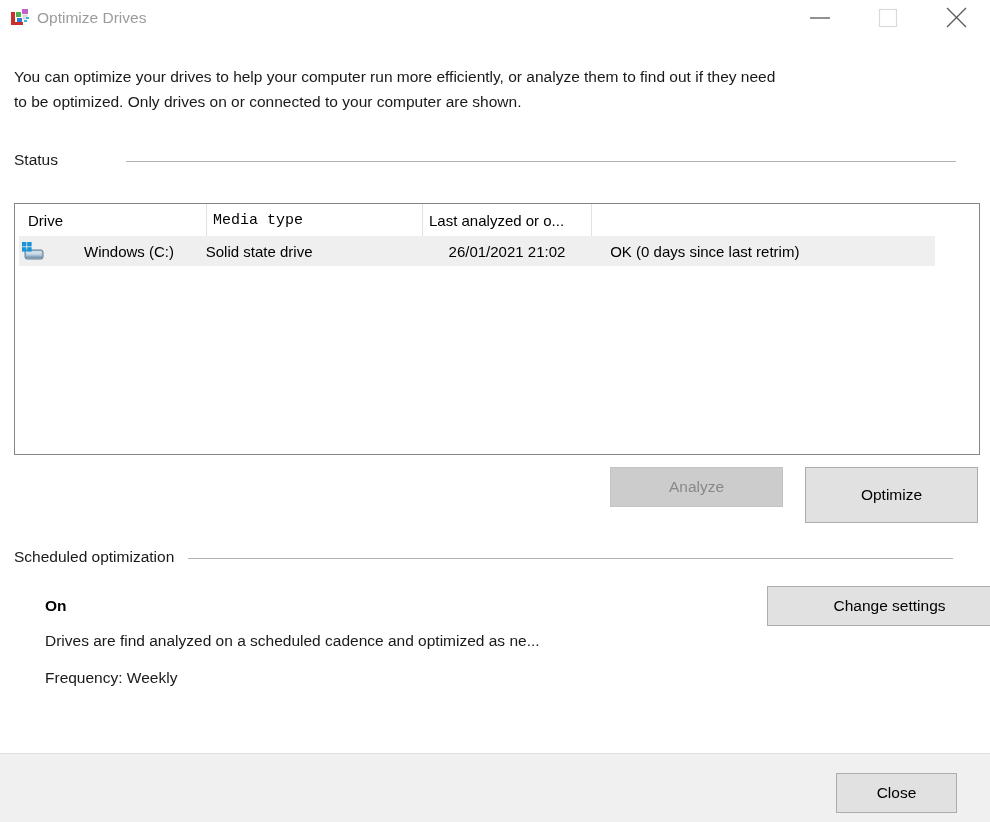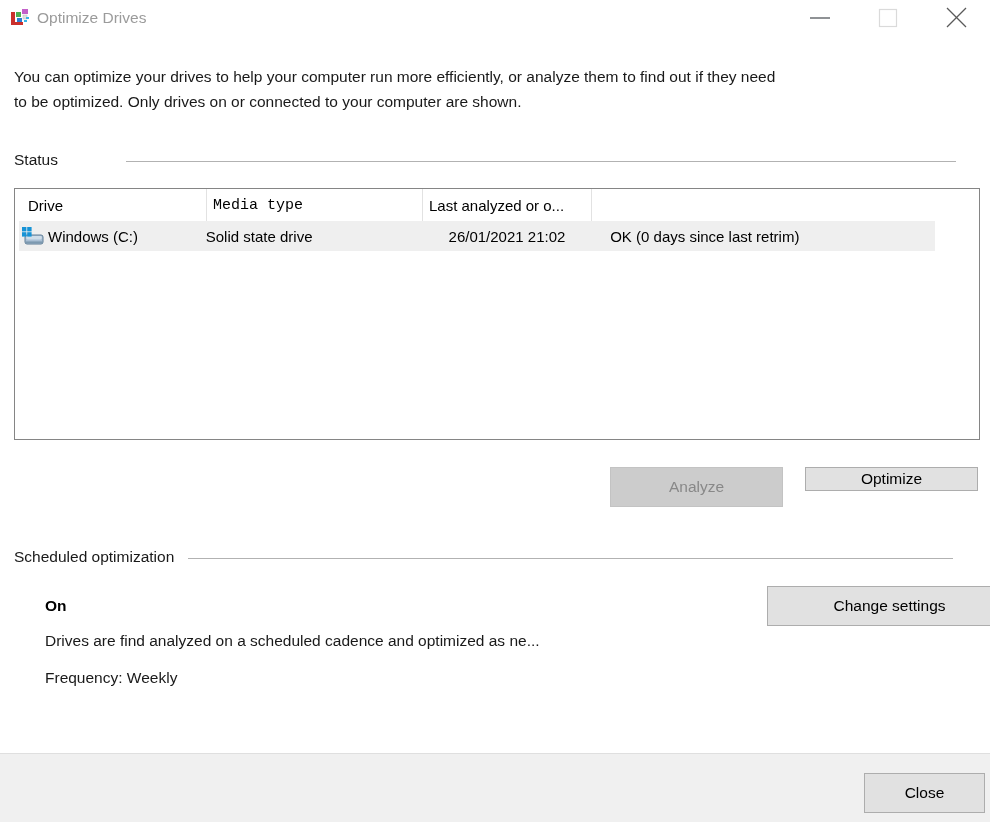--- a/index.html
+++ b/index.html
@@ -27,43 +27,43 @@
 
   
   .section-header { position: absolute; display: flex; align-items: center; color: #191919; }
   .section-header .rule { height: 1px; background: #b2b2b2; flex: none; }
   .status-header { left: 14px; top: 151px; width: 966px; }
   .status-header .rule { margin-left: 68px; width: 830px; margin-top: 2px; }
   .sched-header { left: 14px; top: 548px; width: 966px; }
   .sched-header .rule { margin-left: 14px; width: 765px; margin-top: 2px; }
 
   
-  .drive-table { position: absolute; left: 14px; top: 188px; width: 966px; height: 252px; border: 1px solid #858585; background: #fff; }
+  .drive-table { position: absolute; left: 14px; top: 203px; width: 966px; height: 252px; border: 1px solid #858585; background: #fff; }
   .tbl-header { display: flex; height: 32px; align-items: stretch; }
   .tbl-header .hcell { display: flex; align-items: center; border-right: 1px solid #e2e2e2; font-size: 15px; color: #000; white-space: nowrap; overflow: hidden; }
   .hcell.c1 { width: 192px; padding-left: 13px; }
   .hcell.c2 { width: 216px; padding-left: 6px; font-family: Liberation Mono, monospace; }
   .hcell.c3 { width: 169px; padding-left: 6px; }
   .hcell.c4 { width: 343px; padding-left: 6px; }
   .hcell.cfill { flex: 1; border-right: none; }
 
   .tbl-row { display: flex; height: 30px; margin-left: 4px; width: 916px; background: #efefef; align-items: center; font-size: 15px; color: #000; }
-  .tbl-row .rcell { white-space: nowrap; overflow: hidden; display: flex; align-items: center; }
+  .tbl-row .rcell { white-space: nowrap; overflow: hidden; display: flex; align-items: center; gap: 36px; }
   .rcell.c1 { width: 188px; padding-left: 2px; }
   .rcell.c2 { width: 216px; padding-left: 6px; }
   .rcell.c3 { width: 169px; padding-left: 6px; margin-left: 35px; }
   .rcell.c4 { width: 343px; padding-left: 5px; }
   .drive-ico { width: 24px; height: 22px; margin-right: 3px; flex: none; }
 
   
   .btn { position: absolute; display: flex; align-items: center; justify-content: center; font-family: "Liberation Sans", sans-serif; font-size: 15.5px; background: #e1e1e1; border: 1px solid #adadad; color: #000; cursor: default; }
   .btn-analyze { left: 610px; top: 467px; width: 173px; height: 40px; background: #cccccc; border: 1px solid #c3c3c3; color: #888888; }
-  .btn-optimize { left: 805px; top: 467px; width: 173px; height: 24px; }
+  .btn-optimize { left: 805px; top: 467px; width: 173px; height: 56px; }
   .btn-change { left: 767px; top: 586px; width: 245px; height: 40px; }
-  .btn-close { left: 864px; top: 773px; width: 121px; height: 40px; }
+  .btn-close { left: 836px; top: 773px; width: 121px; height: 40px; }
 
   
   .sched-state { position: absolute; left: 45px; top: 597px; font-weight: bold; color: #000; }
   .sched-desc { position: absolute; left: 45px; top: 632px; color: #191919; white-space: nowrap; }
   .sched-freq { position: absolute; left: 45px; top: 669px; color: #191919; white-space: nowrap; }
 
   
   .footer { position: absolute; left: 0; top: 753px; width: 100%; height: 69px; background: #f0f0f0; border-top: 1px solid #dfdfdf; }
 </style>
 </head>

